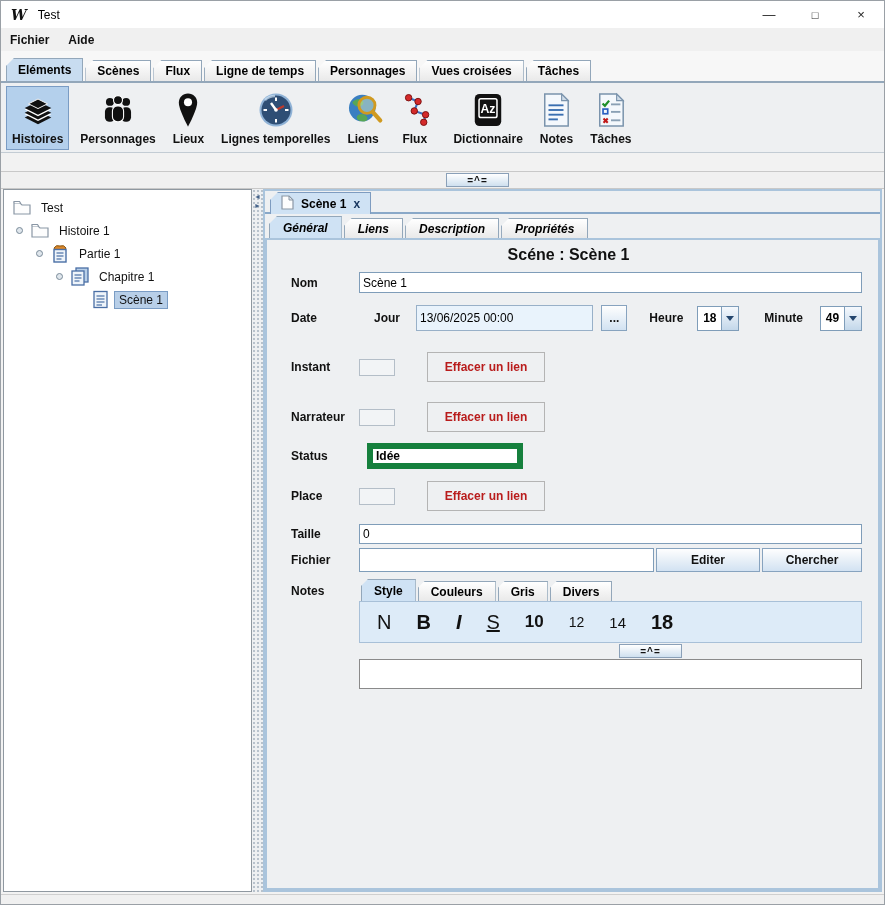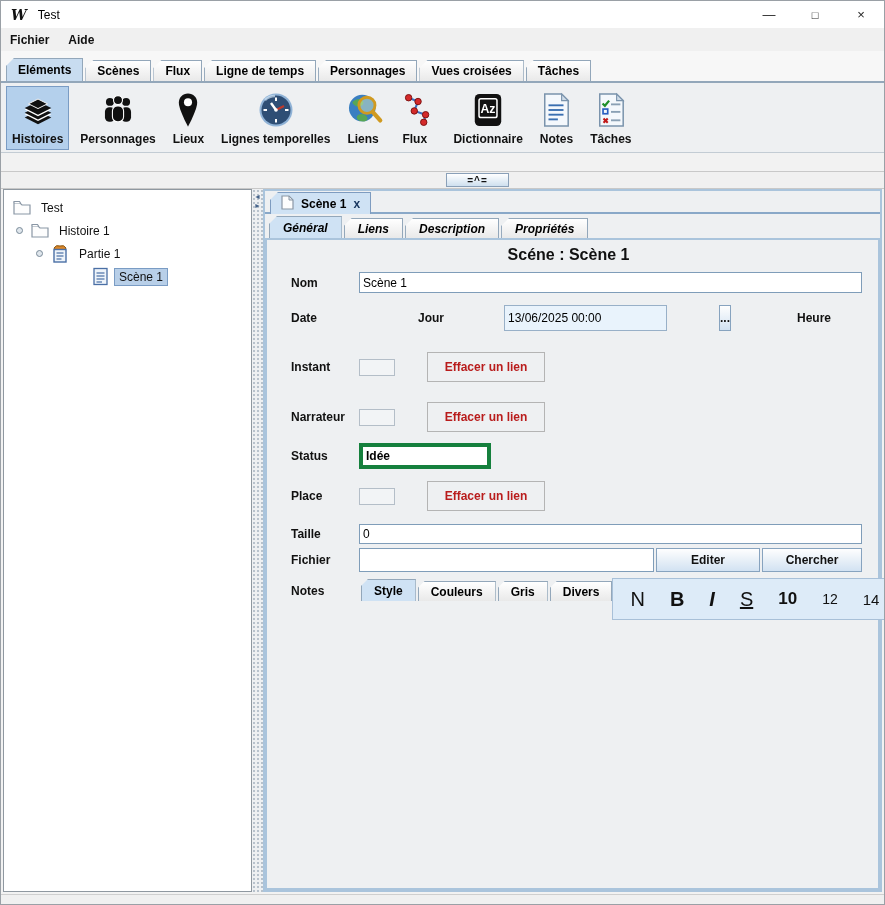--- a/index.html
+++ b/index.html
@@ -82,23 +82,23 @@
          display:flex; align-items:center; justify-content:center; }
   .btn.disabled { background:#eef0f2; border:1px solid #b4b4b4; color:#b91c1c; }
   .dots-btn { width:26px; height:26px; }
   .combo { display:flex; height:25px; border:1px solid #7f9db9; background:#fff; }
   .combo-val { width:23px; display:flex; align-items:center; justify-content:center; font-size:12px; font-weight:bold; }
   .combo-btn { width:17px; background:linear-gradient(#f5f9fd,#c3d7ea); border-left:1px solid #7f9db9;
                display:flex; align-items:center; justify-content:center; }
   .caret { width:0; height:0; border-left:4px solid transparent; border-right:4px solid transparent; border-top:5px solid #24466e; }
   .mini-field { width:36px; height:17px; background:#f2f4f6; border:1px solid #b4bec8; }
   .clear-btn { width:118px; height:30px; margin-left:32px; }
-  .status-input { width:132px; height:26px; border:4px solid #15803d; background:#fff; font-weight:bold; }
+  .status-input { width:156px; height:26px; border:6px solid #15803d; background:#fff; font-weight:bold;margin-left:8px; }
   .file-btn { width:104px; height:24px; margin-left:2px; }
-  .notes-col { flex:1; display:flex; flex-direction:row; min-width:0; min-height:0; }
+  .notes-col { flex:1; display:flex; flex-direction:column; min-width:0; min-height:0; }
   .ntabs { display:flex; align-items:flex-end; gap:2px; height:23px; padding-left:2px; flex-shrink:0; }
   .ntab { height:20px; padding:0 12px; display:flex; align-items:center; font-size:12px; font-weight:bold;
           background:linear-gradient(#ffffff,#e9e9e9); border:1px solid #93a7ba; border-bottom:none;
           clip-path:polygon(7px 0, 100% 0, 100% 100%, 0 100%, 0 7px); }
   .ntab.selected { height:22px; background:#cfe2f4; }
   .stylebar { height:42px; background:#ddebf8; border:1px solid #a8c0d8; display:flex; align-items:center; gap:25px; padding-left:17px; flex-shrink:0; }
   .sb { color:#111; }
   .sb-n { font-size:20px; } .sb-b { font-size:20px; font-weight:bold; }
   .sb-i { font-size:20px; font-weight:bold; font-style:italic; }
   .sb-s { font-size:20px; text-decoration:underline; }
@@ -316,20 +316,35 @@
           <g stroke="#4a6fa5" stroke-width="1.2">
               <line x1="5.5" y1="9" x2="12.5" y2="9"></line>
               <line x1="5.5" y1="12" x2="12.5" y2="12"></line>
               <line x1="5.5" y1="15" x2="10.5" y2="15"></line>
             </g>
         </svg>
       </span>
       <span class="tlabel">Partie 1</span>
     </div>
 
+    <div class="tree-row lvl3">
+      <span class="knob"></span>
+      <span class="ticon">
+        <svg width="20" height="19" viewBox="0 0 20 19">
+          <rect x="6" y="1" width="12" height="14" fill="#b8cfe8" stroke="#4a6fa5" stroke-width="1.3"></rect>
+          <rect x="2" y="4" width="12" height="14" fill="#eef4fa" stroke="#4a6fa5" stroke-width="1.3"></rect>
+          <g stroke="#4a6fa5" stroke-width="1.2">
+              <line x1="4.5" y1="8" x2="11.5" y2="8"></line>
+              <line x1="4.5" y1="11" x2="11.5" y2="11"></line>
+              <line x1="4.5" y1="14" x2="9.5" y2="14"></line>
+            </g>
+        </svg>
+      </span>
+      <span class="tlabel">Chapitre 1</span>
+    </div>
 
     <div class="tree-row lvl4 selected">
       <span class="ticon">
         <svg width="17" height="19" viewBox="0 0 17 19">
           <rect x="2" y="1.5" width="13" height="16" fill="#eef4fa" stroke="#4a6fa5" stroke-width="1.3"></rect>
           <g stroke="#4a6fa5" stroke-width="1.2">
               <line x1="4.5" y1="6" x2="12.5" y2="6"></line>
               <line x1="4.5" y1="9" x2="12.5" y2="9"></line>
               <line x1="4.5" y1="12" x2="12.5" y2="12"></line>
               <line x1="4.5" y1="15" x2="10" y2="15"></line>
@@ -370,21 +385,21 @@
 
     <div class="form-panel">
 
       <div class="form-title">Scéne : Scène 1</div>
 
       <div class="frow" style="margin-bottom:12px;">
         <span class="f-label">Nom</span>
         <input class="txt grow" value="Scène 1" style="">
       </div>
 
-      <div class="frow" style="margin-bottom:21px;gap:44px;">
+      <div class="frow" style="margin-bottom:21px;">
         <span class="f-label">Date</span>
         <span class="f-label" style="width:42px; margin-left:15px;">Jour</span>
         <input class="txt date-input" value="13/06/2025 00:00" style="">
         <div class="btn dots-btn" style="margin-left:8px;">...</div>
         <span class="f-label" style="width:auto; margin-left:22px;">Heure</span>
         <div class="combo" style="margin-left:14px;">
           <span class="combo-val">18</span>
           <span class="combo-btn">
               <span class="caret"></span>
             </span>

